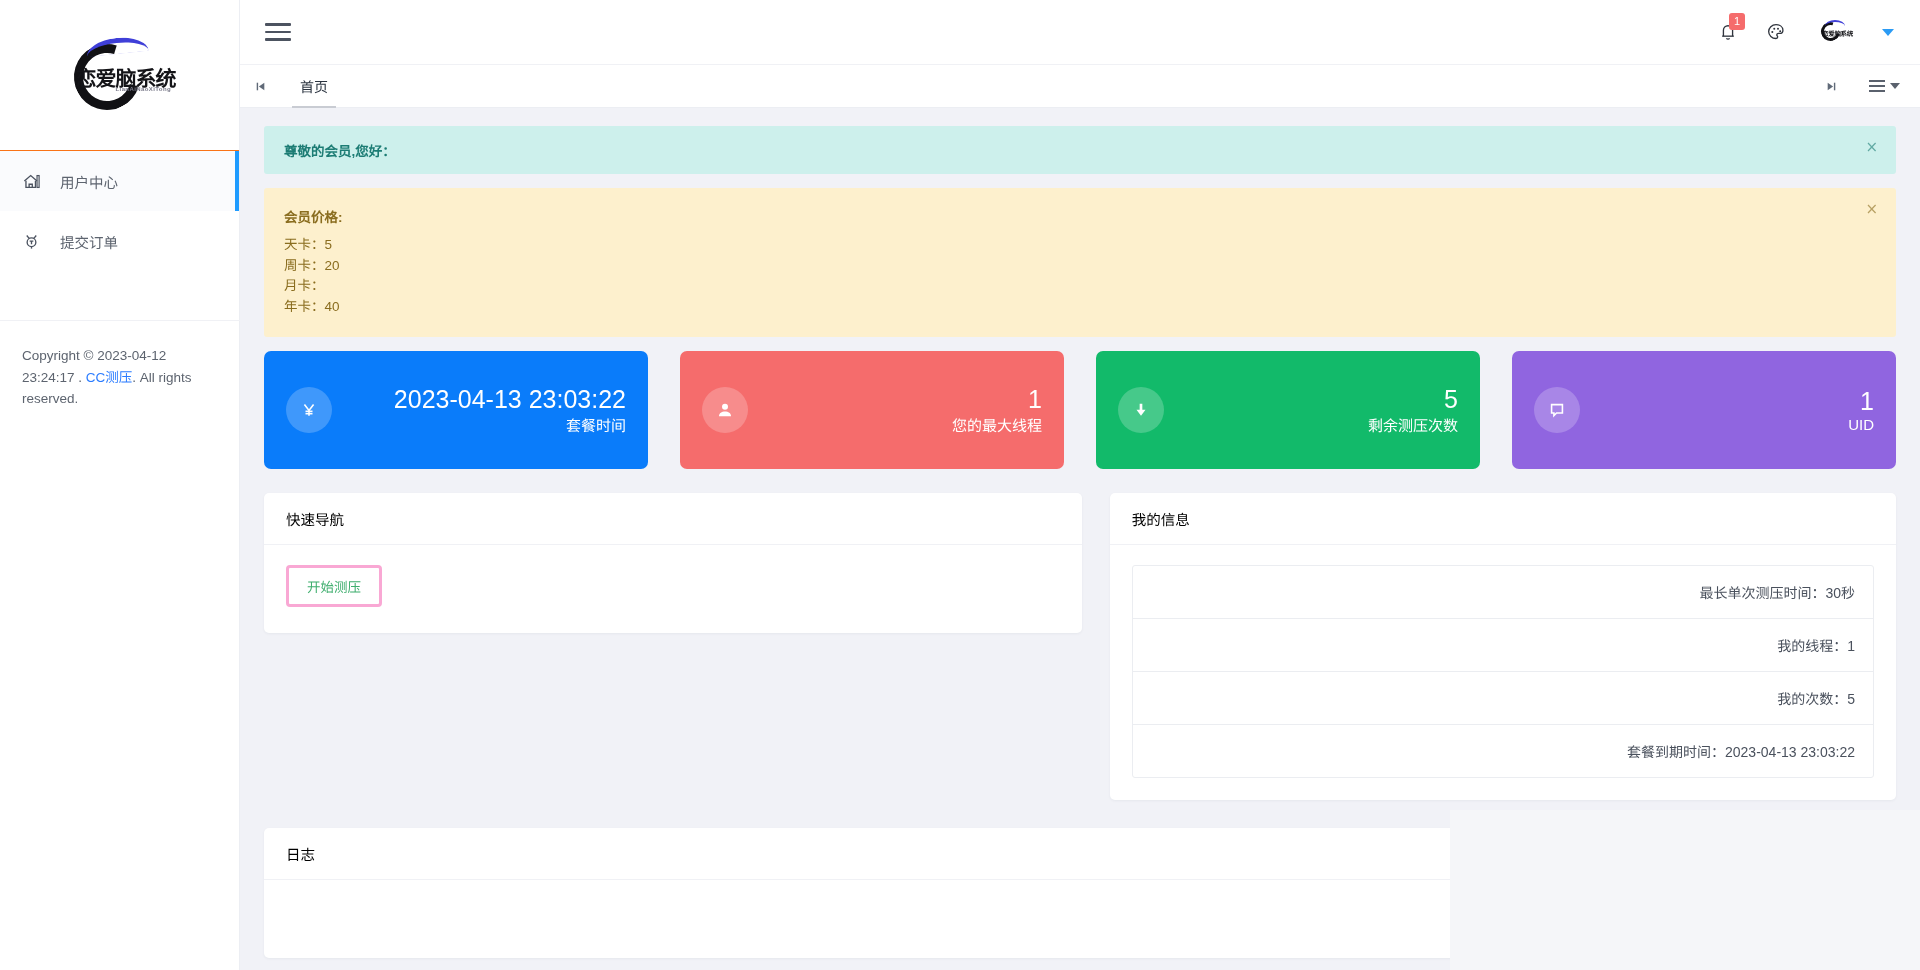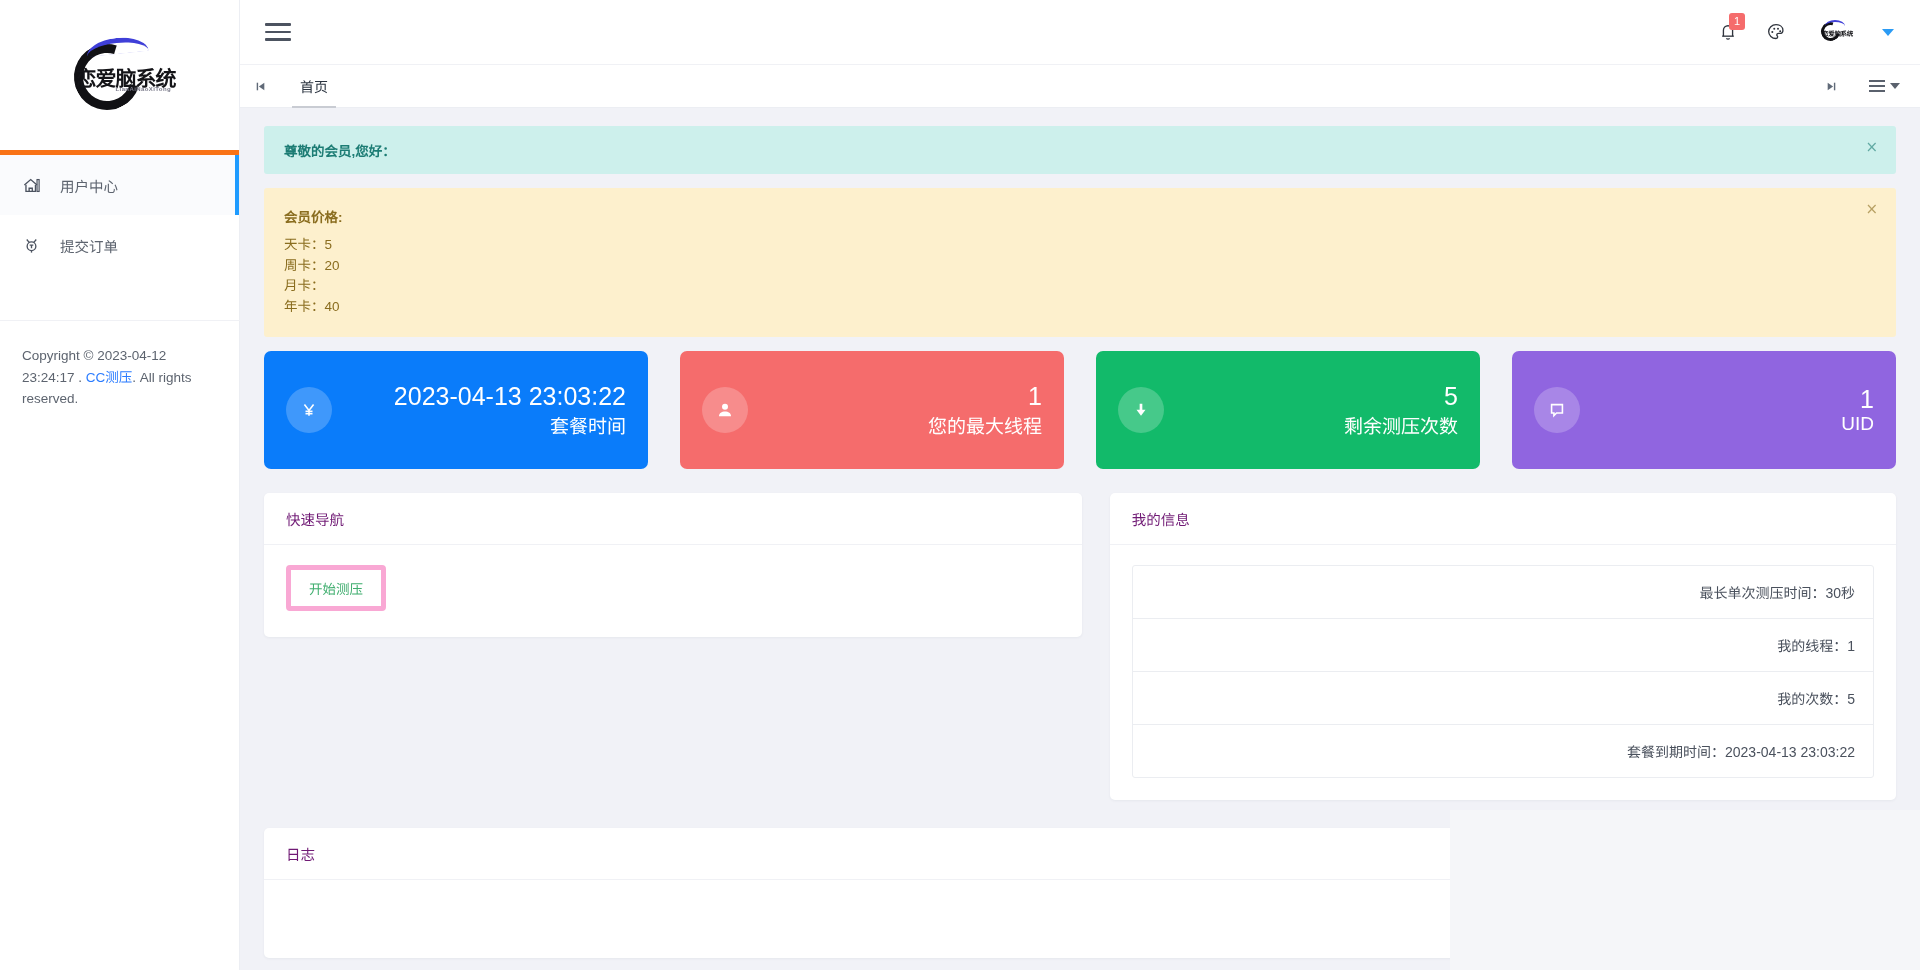--- a/index.html
+++ b/index.html
@@ -44,21 +44,21 @@
     color: #141418;
     font-family: "DejaVu Sans", sans-serif;
     white-space: nowrap;
   }
   .logo-py {
     position: absolute; left: 56px; top: 54px;
     font-size: 6px; font-weight: bold; color: #7a7a8a;
     letter-spacing: .4px; white-space: nowrap;
   }
 
-  #side-nav { border-top: 5px solid #f97316; }
+  #side-nav { border-top: 1px solid #f97316; }
   .nav-item {
     position: relative;
     height: 60px;
     display: flex; align-items: center;
     padding-left: 22px;
     color: #5d646f;
     font-size: 14.5px;
     cursor: pointer;
     background: #fff;
   }
@@ -208,41 +208,41 @@
     position: relative;
   }
   .card-ic {
     width: 46px; height: 46px; border-radius: 50%;
     background: rgba(255,255,255,.22);
     display: flex; align-items: center; justify-content: center;
     flex: 0 0 46px;
   }
   .card-txt { margin-left: auto; text-align: right; }
   .card-val { font-size: 25px; line-height: 1.15; font-weight: 400; }
-  .card-lbl { font-size: 19px; }
+  .card-lbl { font-size: 15px; }
 
   
   #panels { display: flex; gap: 28px; margin-top: 24px; align-items: flex-start; }
   .panel {
     background: #fff;
     border-radius: 5px;
     box-shadow: 0 1px 3px rgba(24,30,50,.05);
   }
   .panel-head {
     height: 52px; display: flex; align-items: center;
     padding: 0 22px;
-    font-size: 14.5px; color: #701a75;
+    font-size: 14.5px; color: #000000;
     border-bottom: 1px solid #f0f1f5;
   }
   .panel-body { padding: 20px 22px 26px 22px; }
 
   #panel-nav { width: 832px; }
   .btn-outline {
     display: inline-block;
-    border: 5px solid #f9a8d4;
+    border: 3px solid #f9a8d4;
     color: #3fae6e;
     background: #fff;
     border-radius: 4px;
     padding: 8px 18px;
     font-size: 13.5px;
     cursor: pointer;
   }
 
   #panel-info { width: 800px; }
   #panel-info .panel-body { padding: 20px 22px 22px 22px; }

